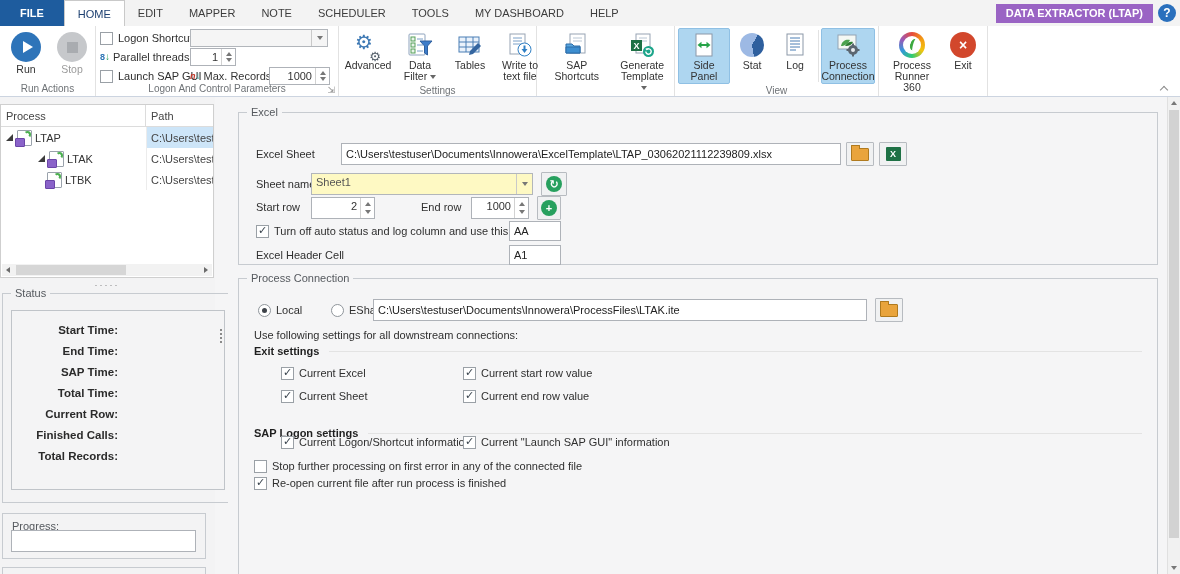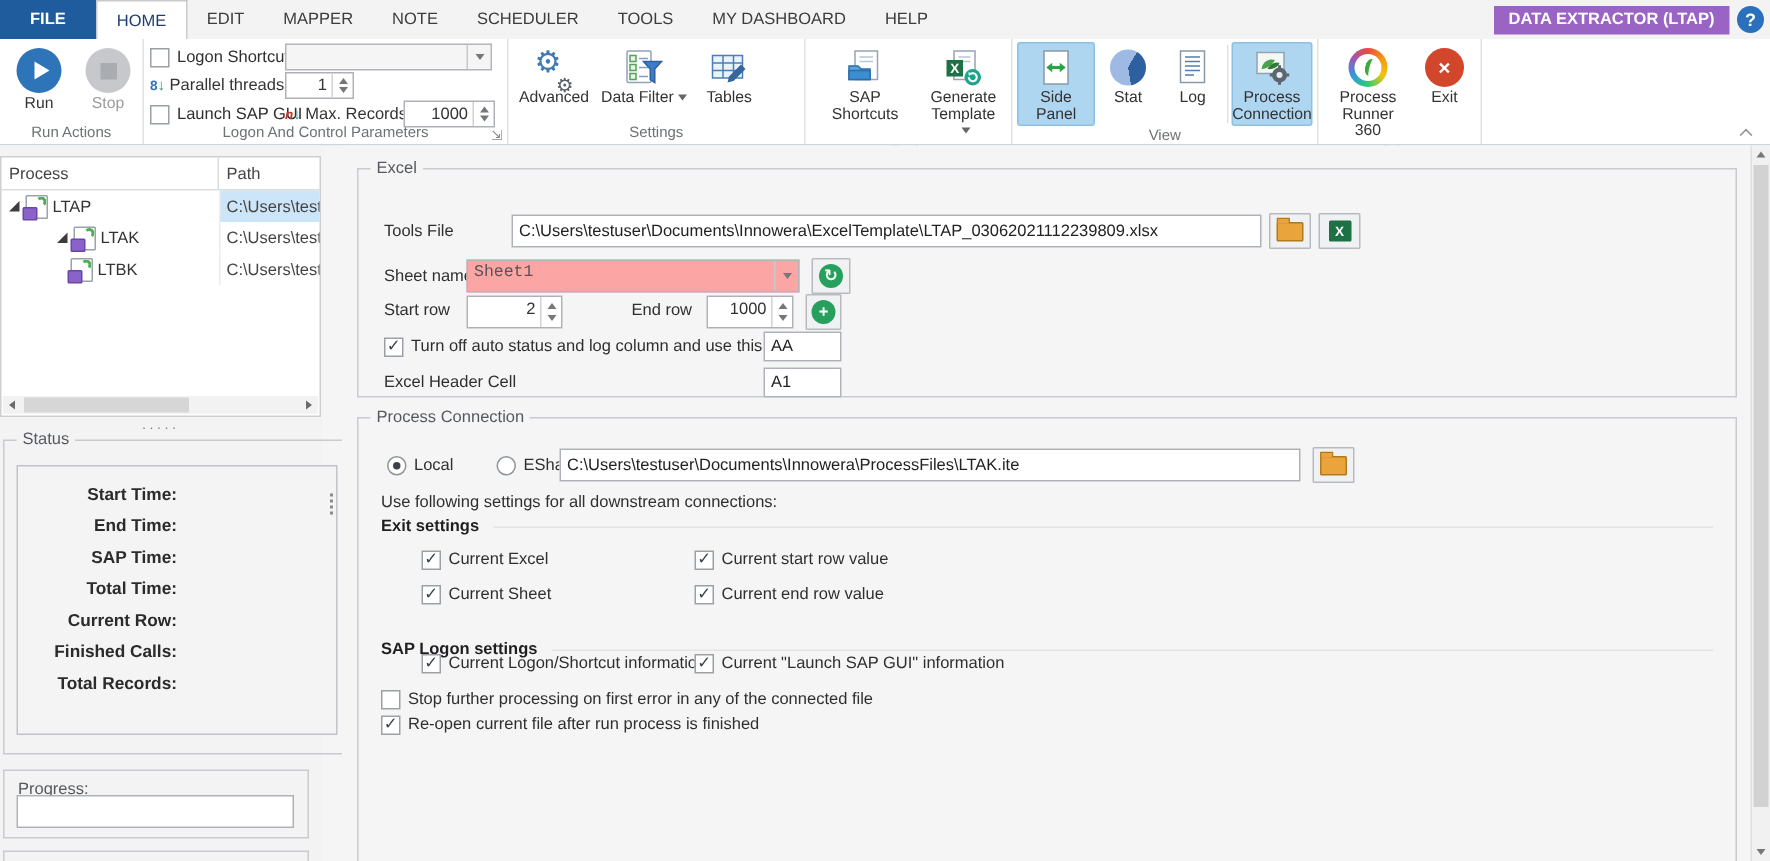--- a/index.html
+++ b/index.html
@@ -40,21 +40,21 @@
   .disabled-label{color:#9b9b9b;}
 
   
   .g-logon .row{position:absolute;height:18px;display:flex;align-items:center;}
   .mini-icon{font-size:10px;font-weight:bold;line-height:10px;margin-right:3px;white-space:nowrap;}
   .ico-threads b{color:#2e75b6;font-size:9px;} .ico-threads s{color:#27a05e;text-decoration:none;}
   .ico-nrec b{color:#c0392b;font-style:italic;font-size:9px;} .ico-nrec s{color:#2aa198;text-decoration:none;}
   .combo{display:flex;background:#f5f5f5;border:1px solid #b2b6bb;height:18px;box-sizing:border-box;}
   .combo .c-val{flex:1;padding:2px 4px;color:#555;}
   .combo .c-arr{width:15px;border-left:1px solid #c9c9c9;display:flex;align-items:center;justify-content:center;}
-  .combo.enabled{background:#fca5a5;font-family:Liberation Mono, monospace;}
+  .combo.enabled{background:#fef9c3;}
   .arr-dn{width:0;height:0;border-left:3px solid transparent;border-right:3px solid transparent;border-top:4px solid #777;}
   .arr-up{width:0;height:0;border-left:3px solid transparent;border-right:3px solid transparent;border-bottom:4px solid #777;}
   .spin{display:flex;background:#fff;border:1px solid #aeb2b8;height:18px;box-sizing:border-box;}
   .spin .s-val{flex:1;text-align:right;padding:2px 3px;}
   .spin .s-btns{width:13px;border-left:1px solid #d2d2d2;display:flex;flex-direction:column;align-items:center;justify-content:space-evenly;}
   .launcher{position:absolute;right:3px;bottom:1px;color:#8a8a8a;font-size:9px;line-height:9px;}
 
   
   .cb{display:flex;align-items:flex-start;gap:5px;color:#2f2f2f;white-space:nowrap;}
   .cbx{width:13px;height:13px;box-sizing:border-box;background:#fff;border:1px solid #9aa0a6;
@@ -264,20 +264,31 @@
           <svg class="icon26" viewBox="0 0 26 26">
             <rect x="2" y="5" width="20" height="15" fill="#eaf2fb" stroke="#4a7fb5"></rect>
             <line x1="2" y1="10" x2="22" y2="10" stroke="#4a7fb5"></line>
             <line x1="2" y1="15" x2="22" y2="15" stroke="#4a7fb5"></line>
             <line x1="9" y1="5" x2="9" y2="20" stroke="#4a7fb5"></line>
             <line x1="16" y1="5" x2="16" y2="20" stroke="#4a7fb5"></line>
             <polygon points="13,19 21,11 24,14 16,22 12,23" fill="#3566a0"></polygon>
           </svg>
           <span>Tables</span>
         </div>
+        <div class="bigbtn">
+          <svg class="icon26" viewBox="0 0 26 26">
+            <rect x="3" y="2" width="15" height="20" fill="#fff" stroke="#97a4b4"></rect>
+            <line x1="6" y1="6" x2="15" y2="6" stroke="#7aa0c8"></line>
+            <line x1="6" y1="9" x2="15" y2="9" stroke="#7aa0c8"></line>
+            <line x1="6" y1="12" x2="15" y2="12" stroke="#7aa0c8"></line>
+            <circle cx="17.5" cy="17.5" r="6.5" fill="#fff" stroke="#2f7fc4"></circle>
+            <polygon points="17.5,21 14.5,17 16.5,17 16.5,13.5 18.5,13.5 18.5,17 20.5,17" fill="#2f7fc4"></polygon>
+          </svg>
+          <span><span>Write to</span><br><span>text file</span></span>
+        </div>
       </div>
       <div class="rgroup-caption">Settings</div>
     </div>
 
     <div class="rgroup" style="width:137px;">
       <div class="rgroup-content">
         <div class="bigbtn">
           <svg class="icon26" viewBox="0 0 26 26">
             <rect x="6" y="2" width="15" height="19" fill="#fff" stroke="#97a4b4"></rect>
             <line x1="9" y1="6" x2="18" y2="6" stroke="#b9c6d4"></line>
@@ -444,21 +455,21 @@
           <i></i>
           <i></i>
         </span>
     </div>
 
     <div class="content">
 
       <div class="gb" style="left:10px;top:15px;width:920px;height:153px;">
         <span class="gb-t">Excel</span>
 
-        <span class="lbl" style="left:17px;top:35px;">Tools File</span>
+        <span class="lbl" style="left:17px;top:35px;">Excel Sheet</span>
         <input class="tf" style="left: 102px; top: 30px; width: 500px;" value="C:\Users\testuser\Documents\Innowera\ExcelTemplate\LTAP_03062021112239809.xlsx">
         <span class="btn-sq" style="left:607px;top:29px;">
             <span class="folder-ico"></span>
           </span>
         <span class="btn-sq" style="left:640px;top:29px;">
             <span class="excel-ico">X</span>
           </span>
 
         <span class="lbl" style="left:17px;top:65px;">Sheet name</span>
         <div class="combo-a" style="left:72px;top:60px;width:222px;">

